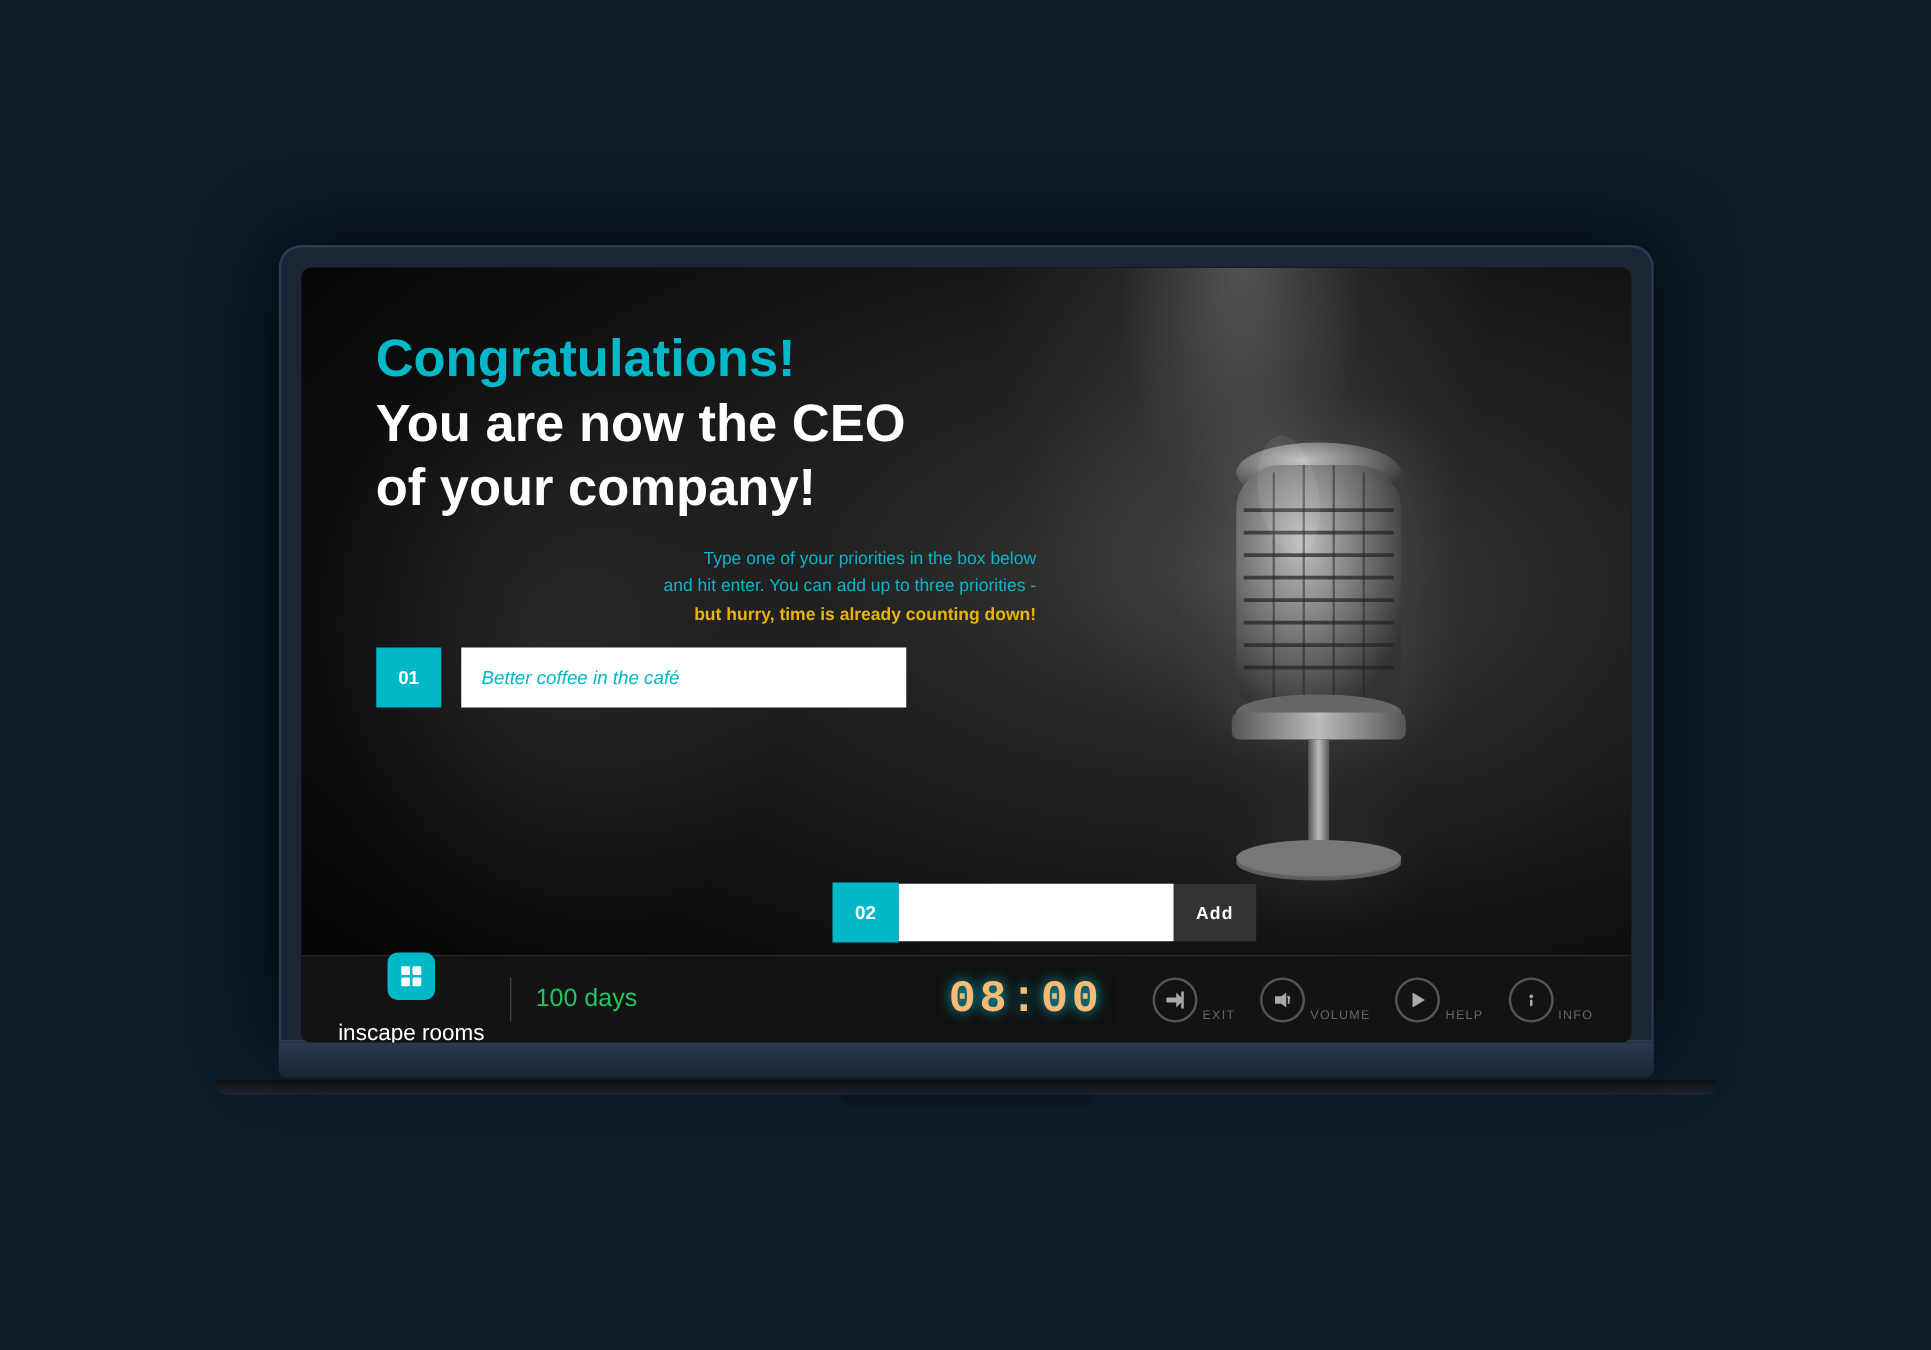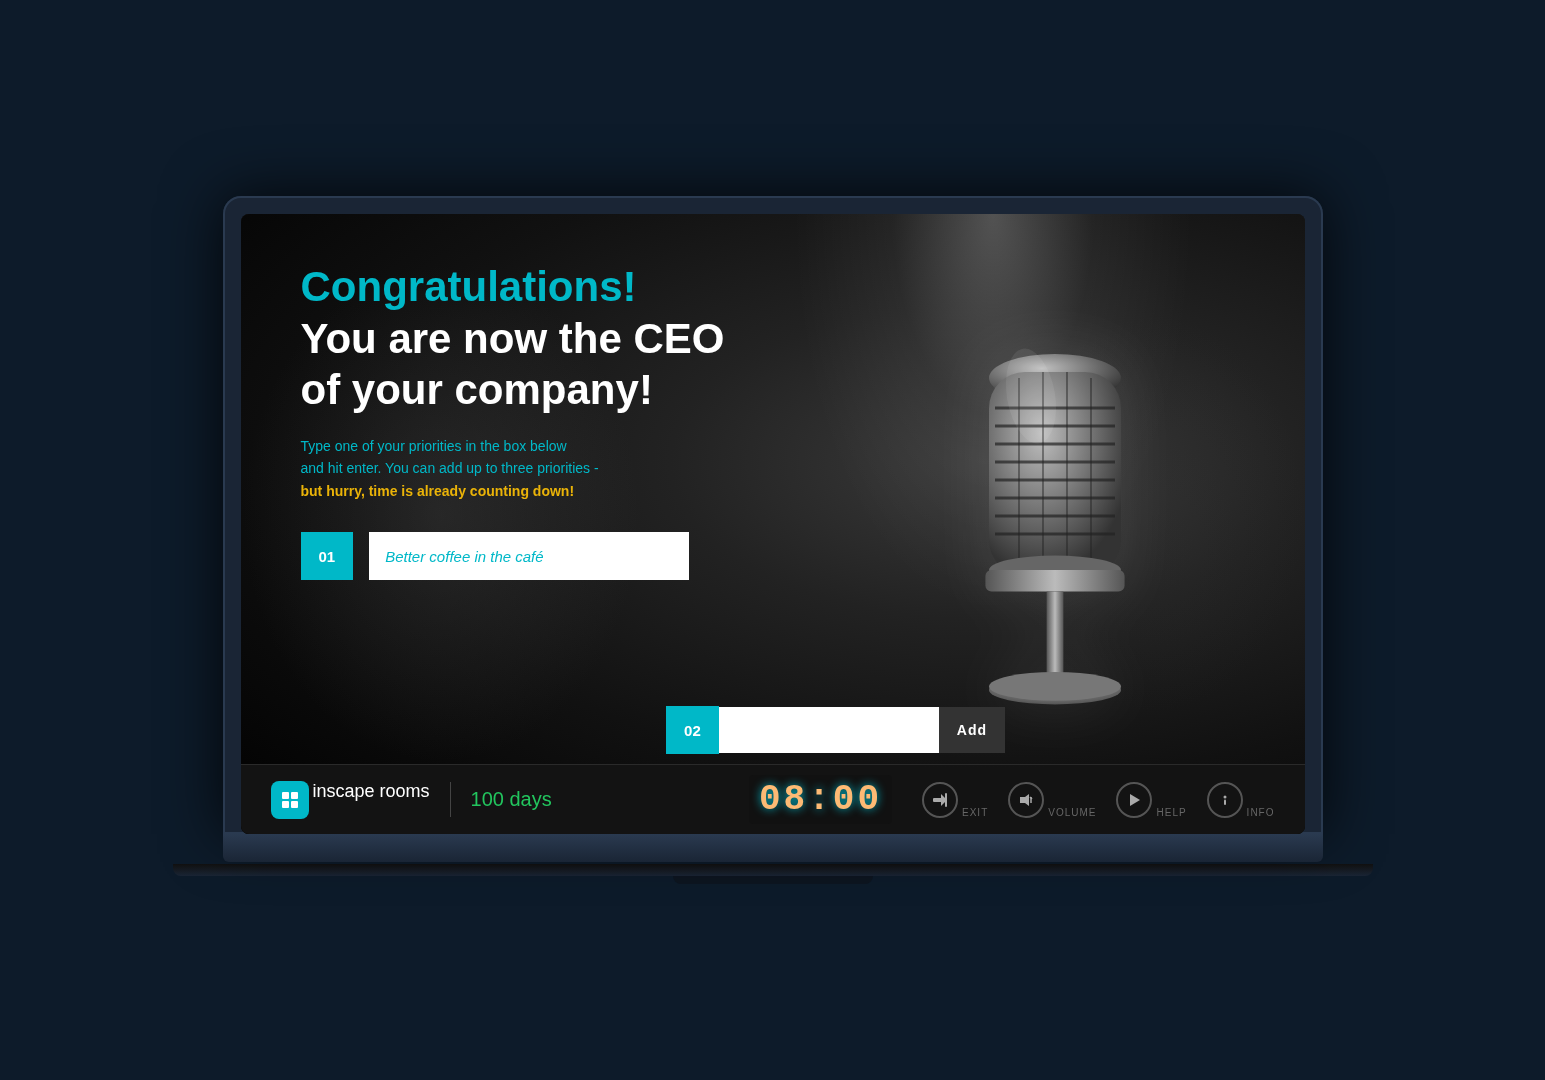--- a/index.html
+++ b/index.html
@@ -145,21 +145,22 @@
     }
 
     .question-text strong {
       font-weight: 900;
     }
 
     .instruction-text {
       font-size: 14px;
       color: #00b8c8;
       line-height: 1.6;
-      margin-bottom: 30px;
+      margin-bottom: 16px;
+      text-align: right;
     }
 
     .instruction-text strong {
       color: #eab308;
       font-weight: 700;
     }
 
     
     .priority-row {
       display: flex;
@@ -180,21 +181,21 @@
       min-width: 52px;
       height: 48px;
     }
 
     .priority-input {
       background: #ffffff;
       border: none;
       padding: 12px 16px;
       font-size: 15px;
       color: #00b8c8;
-      width: 320px;
+      width: 356px;
       height: 48px;
       outline: none;
       font-style: italic;
     }
 
     
     .bottom-bar {
       position: absolute;
       bottom: 0;
       left: 0;
@@ -203,21 +204,23 @@
       background: rgba(20, 20, 20, 0.95);
       display: flex;
       align-items: center;
       padding: 0 30px;
       z-index: 20;
       border-top: 1px solid #2a2a2a;
     }
 
     .logo-section {
       display: flex;
-      gap: 4px;
+      align-items: center;
+      gap: 16px;
+      flex-direction: column;
     }
 
     .logo-icon {
       width: 38px;
       height: 38px;
       background: #00b8c8;
       border-radius: 8px;
       display: flex;
       align-items: center;
       justify-content: center;

